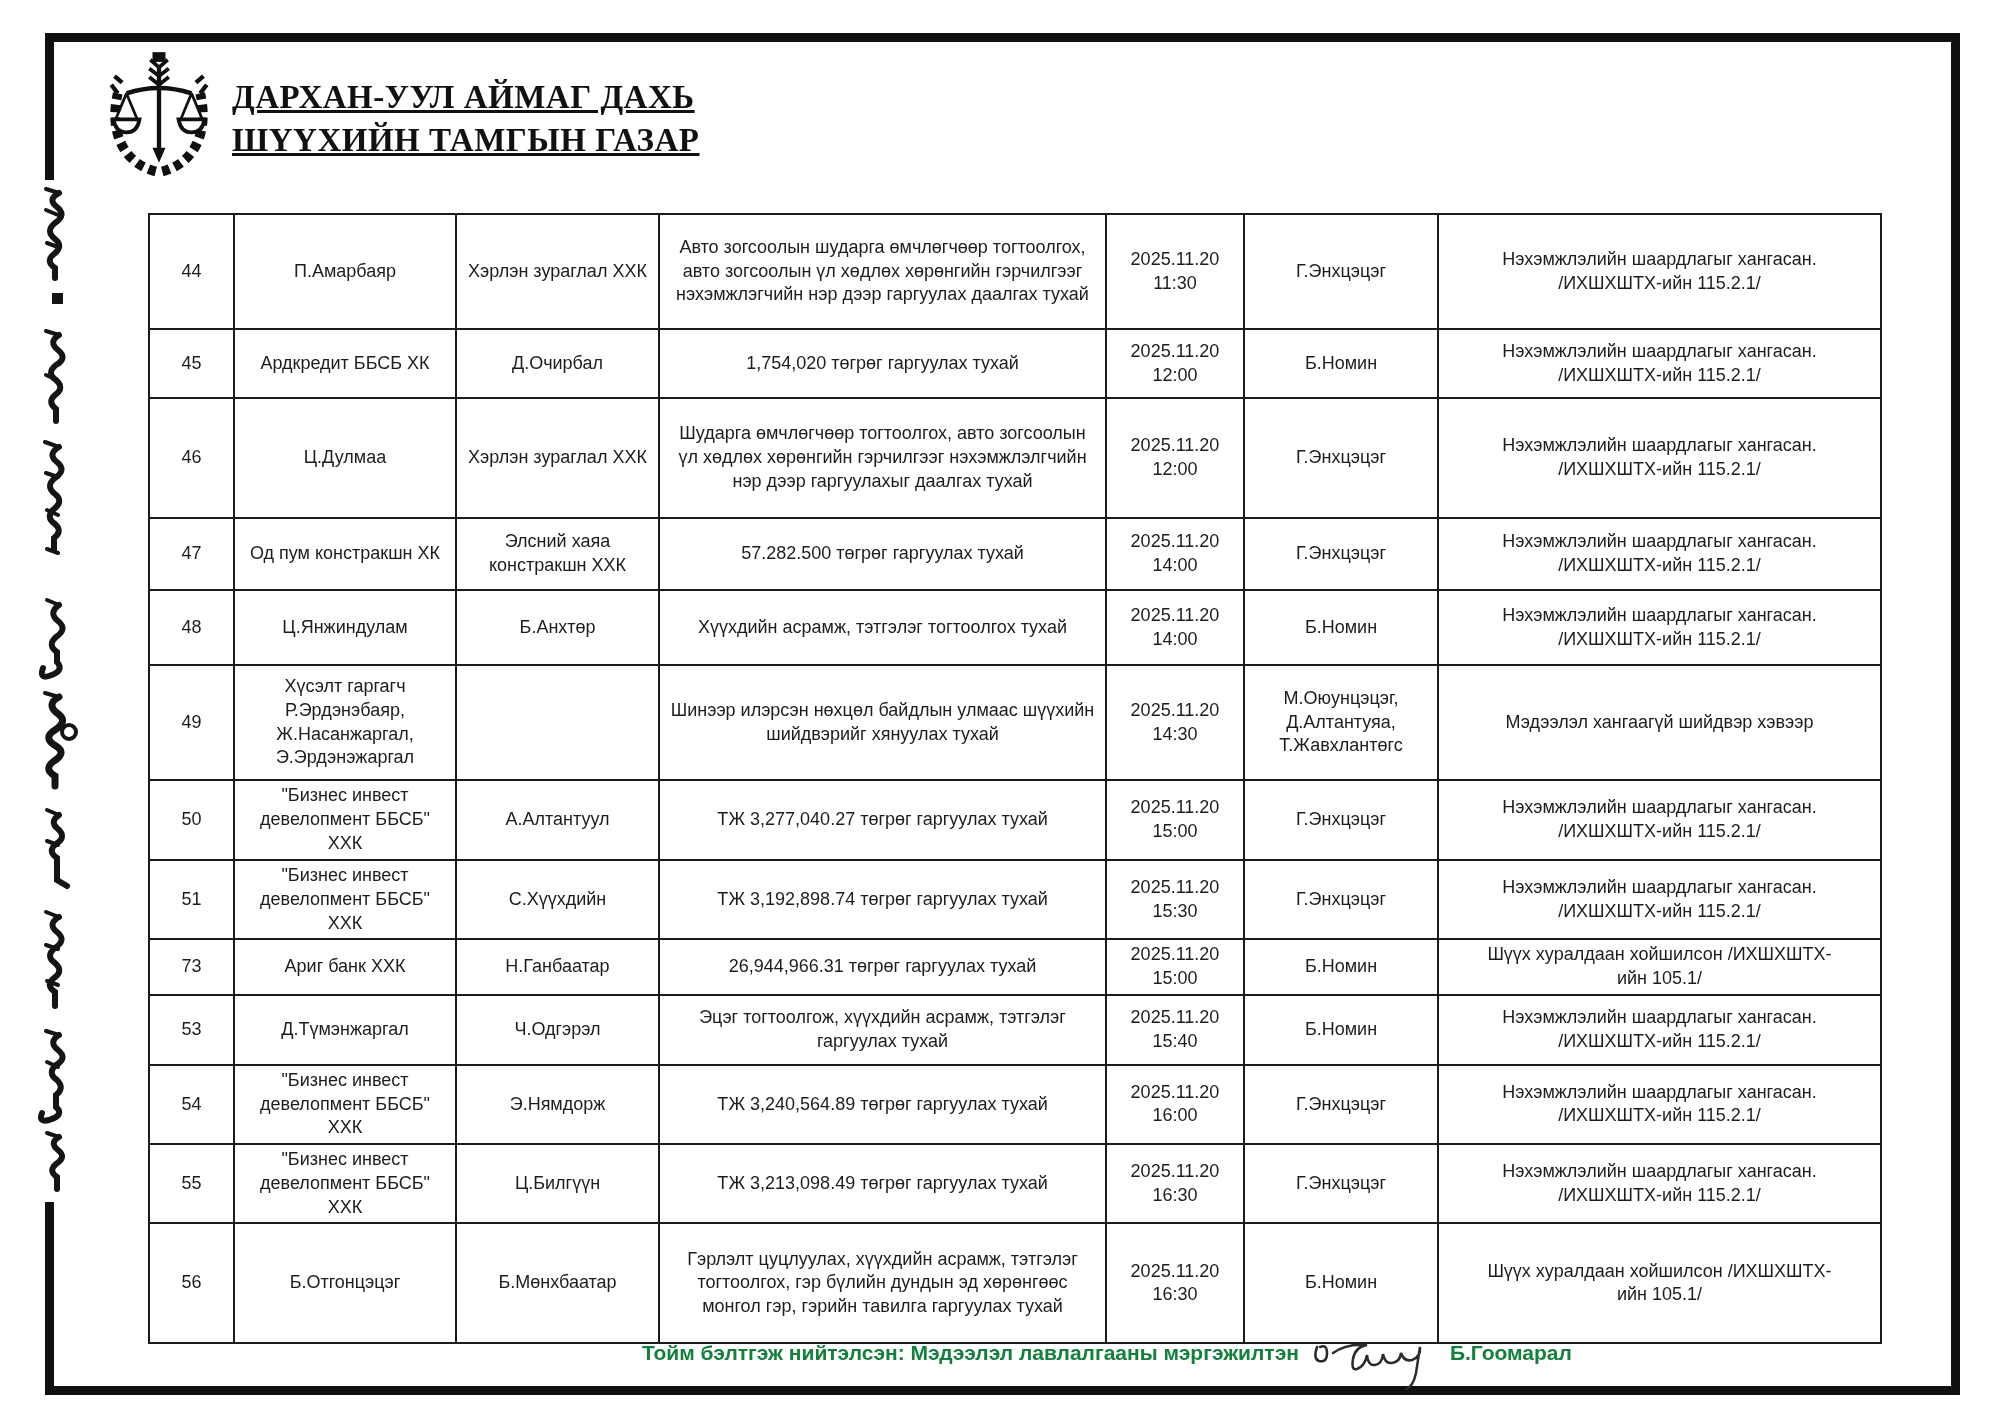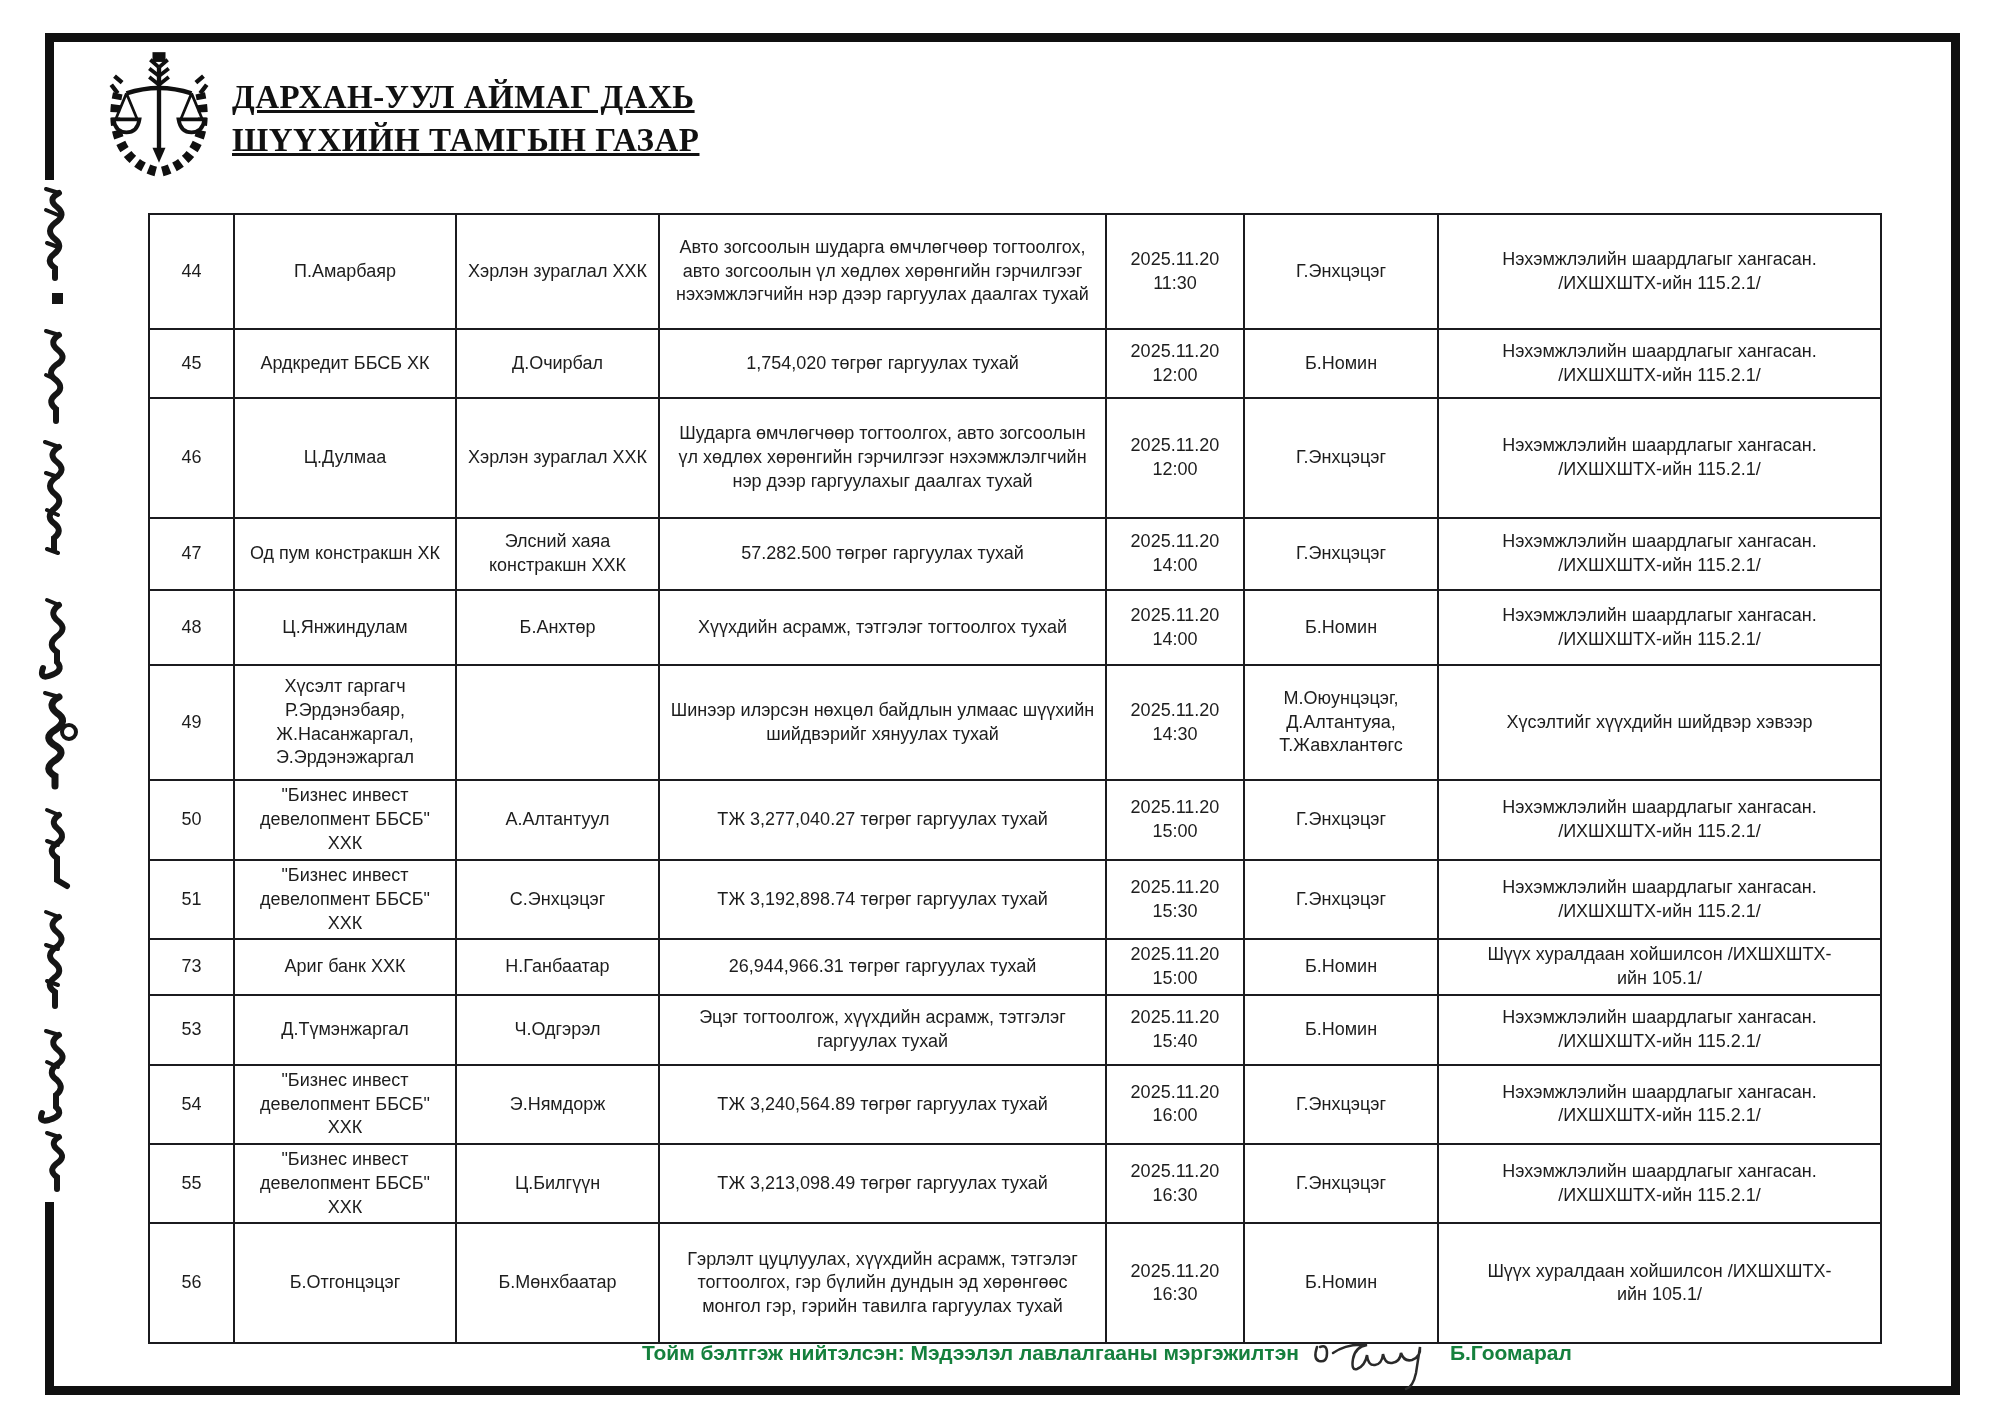--- a/index.html
+++ b/index.html
@@ -181,39 +181,39 @@
         </td>
   </tr>
       <tr style="height: 115px;">
     <td>49</td>
     <td>Хүсэлт гаргагч Р.Эрдэнэбаяр, Ж.Насанжаргал, Э.Эрдэнэжаргал</td>
     <td></td>
     <td class="c-case">Шинээр илэрсэн нөхцөл байдлын улмаас шүүхийн шийдвэрийг хянуулах тухай</td>
     <td>2025.11.20 14:30</td>
     <td>М.Оюунцэцэг, Д.Алтантуяа, Т.Жавхлантөгс</td>
     <td class="c-decision">
-          <div>Хүсэлтийг хүүхдийн шийдвэр хэвээр</div>
+          <div>Мэдээлэл хангаагүй шийдвэр хэвээр</div>
         </td>
   </tr>
       <tr style="height: 80px;">
     <td>50</td>
     <td>"Бизнес инвест девелопмент ББСБ" ХХК</td>
     <td>А.Алтантуул</td>
     <td class="c-case">ТЖ 3,277,040.27 төгрөг гаргуулах тухай</td>
     <td>2025.11.20 15:00</td>
     <td>Г.Энхцэцэг</td>
     <td class="c-decision">
           <div>Нэхэмжлэлийн шаардлагыг хангасан.</div>
           <div>/ИХШХШТХ-ийн 115.2.1/</div>
         </td>
   </tr>
       <tr style="height: 78px;">
     <td>51</td>
     <td>"Бизнес инвест девелопмент ББСБ" ХХК</td>
-    <td>С.Энхцэцэг</td>
+    <td>С.Хүүхдийн</td>
     <td class="c-case">ТЖ 3,192,898.74 төгрөг гаргуулах тухай</td>
     <td>2025.11.20 15:30</td>
     <td>Г.Энхцэцэг</td>
     <td class="c-decision">
           <div>Нэхэмжлэлийн шаардлагыг хангасан.</div>
           <div>/ИХШХШТХ-ийн 115.2.1/</div>
         </td>
   </tr>
       <tr style="height: 48px;">
     <td>73</td>

